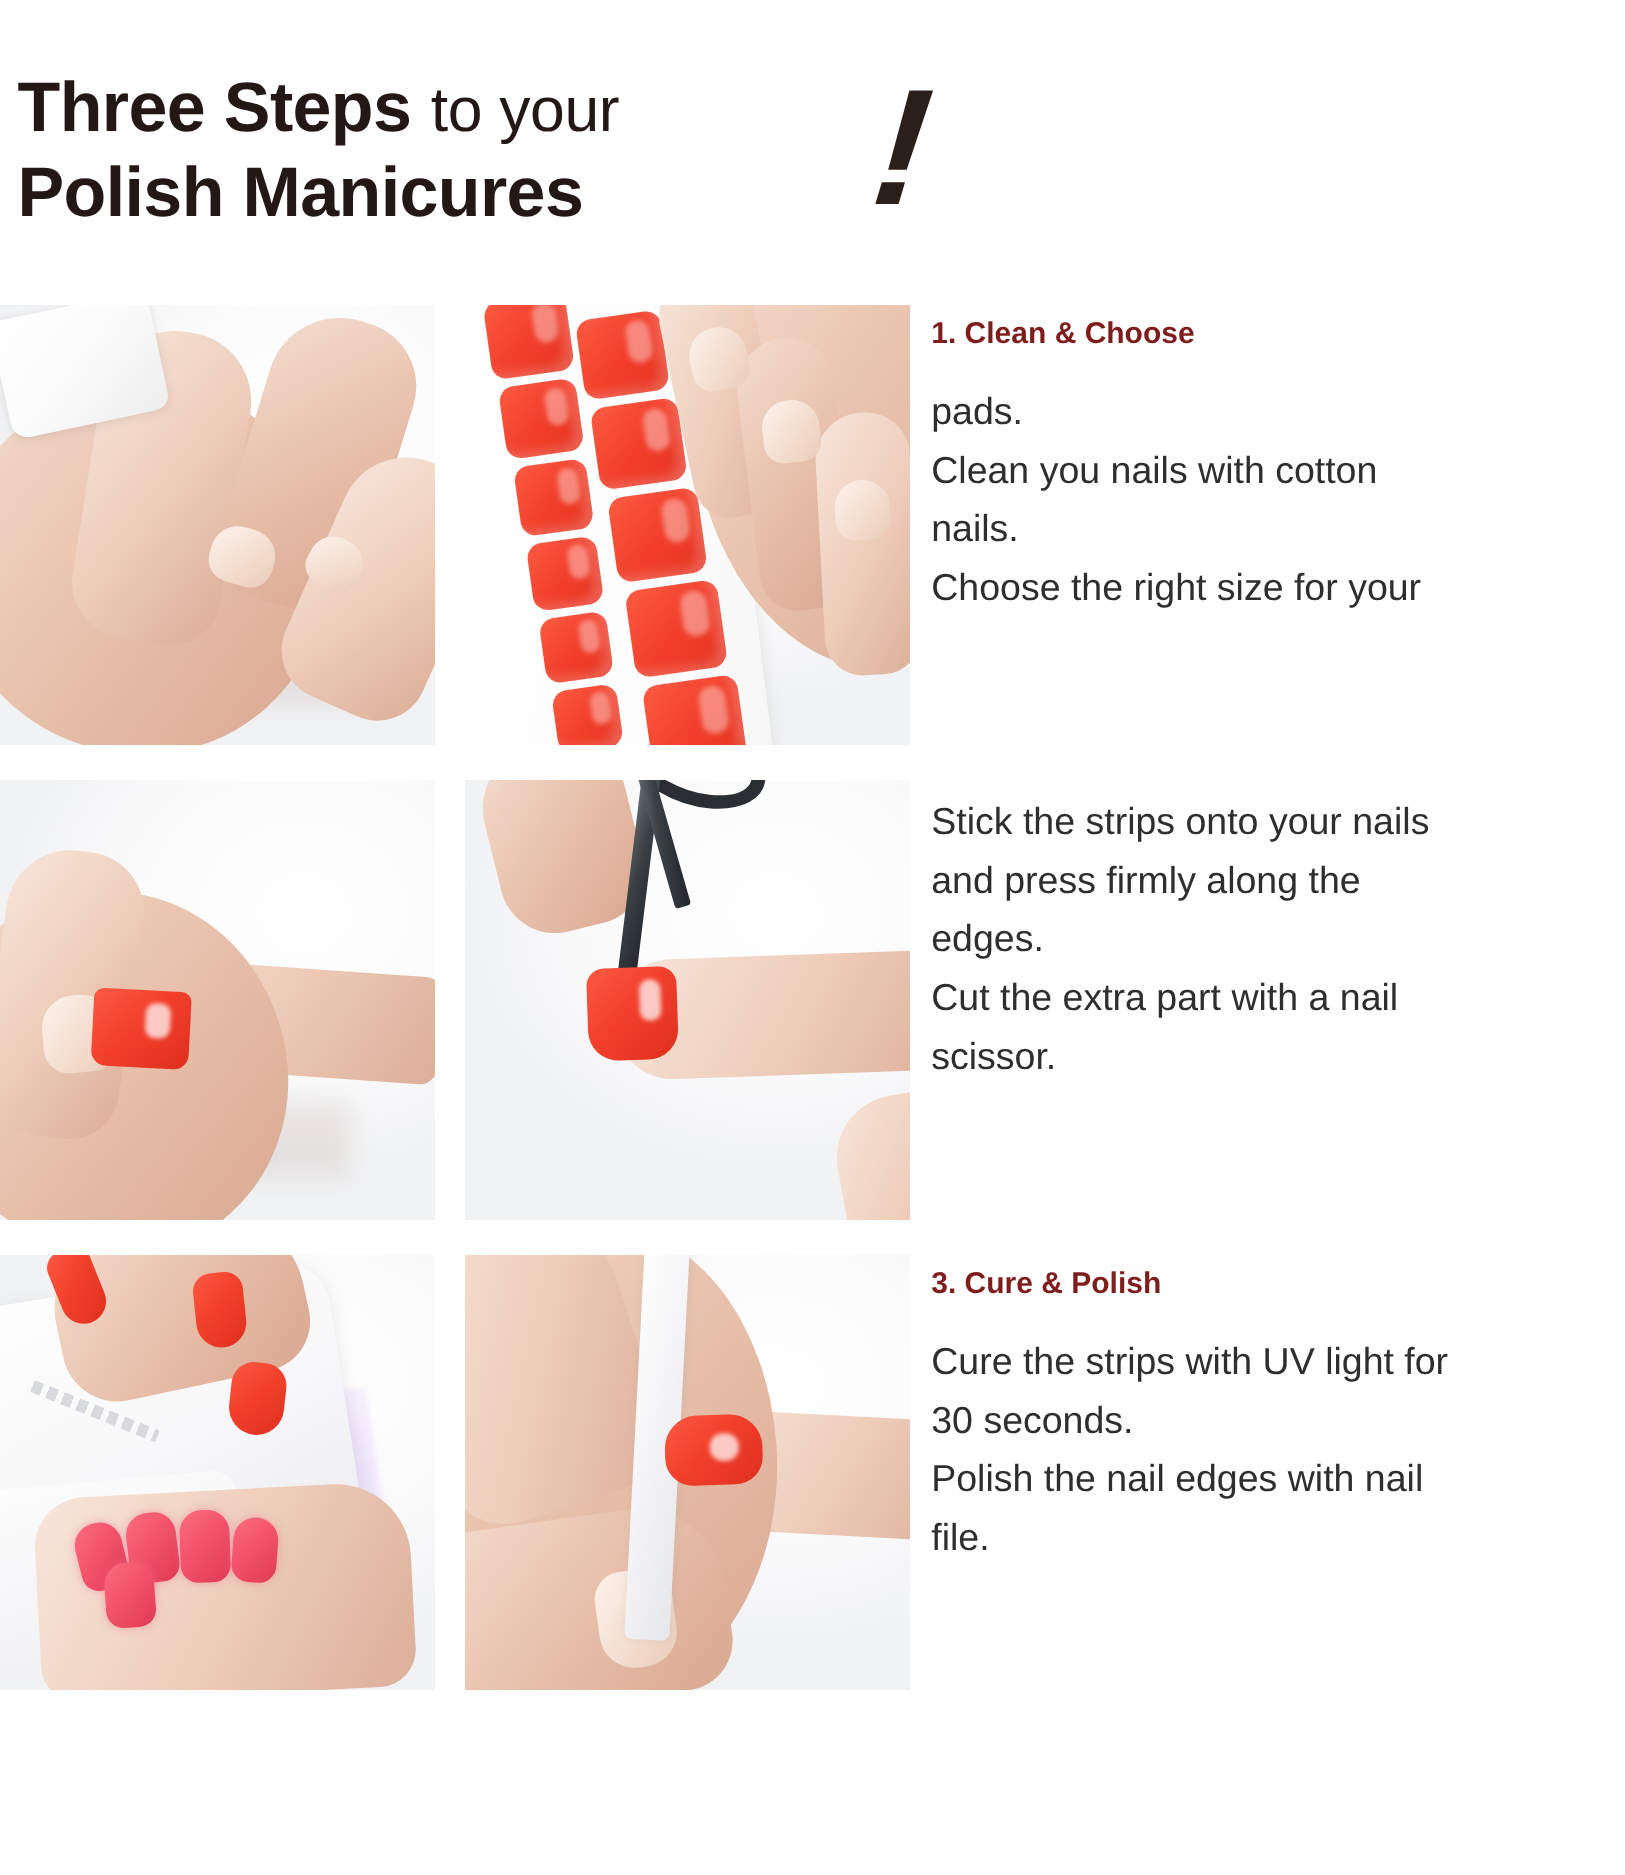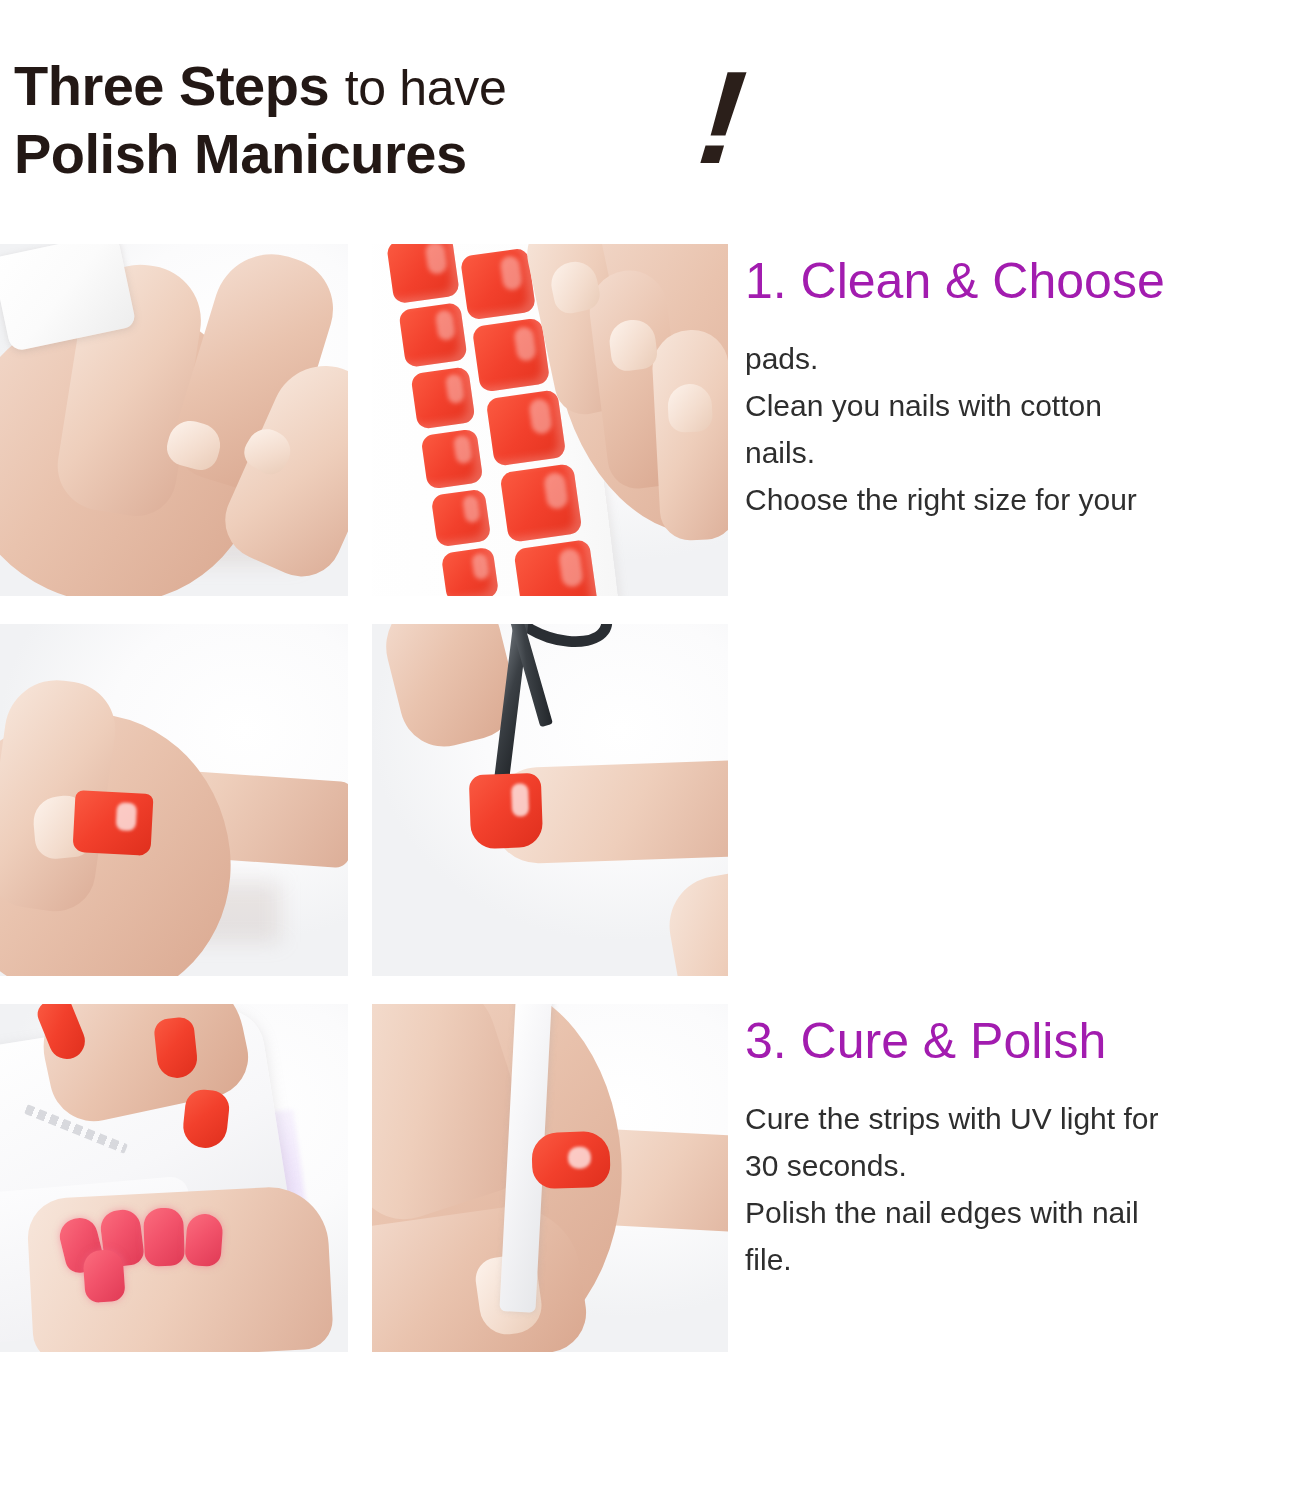--- a/index.html
+++ b/index.html
@@ -370,44 +370,44 @@
     left: 745px;
     top: 244px;
     width: 555px;
   }
   .step-block { position: absolute; left: 0; width: 555px; }
   #step-block-1 { top: 10px; }
   #step-block-2 { top: 390px; }
   #step-block-3 { top: 770px; }
 
   .step-heading {
-    font-size: 50px;
-    font-weight: normal;
-    color: #a21caf;
+    font-size: 24px;
+    font-weight: bold;
+    color: #7f1d1d;
     letter-spacing: 0px;
     margin: 0 0 26px 0;
     line-height: 1.1;
     white-space: nowrap;
   }
   .step-body {
     font-size: 30px;
     font-weight: normal;
     color: #2e2e2e;
     line-height: 47px;
     margin: 0;
   }
   .step-body .body-line { display: block; white-space: nowrap; }
 </style>
 </head>
 <body>
 
 <div id="title-block">
   <div class="title-line" id="title-line-1">
     <span class="t-strong">Three Steps</span>
-    <span class="t-light">to have</span>
+    <span class="t-light">to your</span>
   </div>
   <div class="title-line" id="title-line-2">
     <span class="t-strong">Polish Manicures</span>
   </div>
 </div>
 <div id="bang">!</div>
 
 <div id="photo-grid">
 
   <div class="photo-row" id="photo-row-1">
@@ -518,20 +518,27 @@
     <div class="step-heading">1. Clean &amp; Choose</div>
     <div class="step-body">
       <span class="body-line">pads.</span>
       <span class="body-line">Clean you nails with cotton</span>
       <span class="body-line">nails.</span>
       <span class="body-line">Choose the right size for your</span>
     </div>
   </div>
 
   <div class="step-block" id="step-block-2">
+    <div class="step-body">
+      <span class="body-line">Stick the strips onto your nails</span>
+      <span class="body-line">and press firmly along the</span>
+      <span class="body-line">edges.</span>
+      <span class="body-line">Cut the extra part with a nail</span>
+      <span class="body-line">scissor.</span>
+    </div>
   </div>
 
   <div class="step-block" id="step-block-3">
     <div class="step-heading">3. Cure &amp; Polish</div>
     <div class="step-body">
       <span class="body-line">Cure the strips with UV light for</span>
       <span class="body-line">30 seconds.</span>
       <span class="body-line">Polish the nail edges with nail</span>
       <span class="body-line">file.</span>
     </div>

